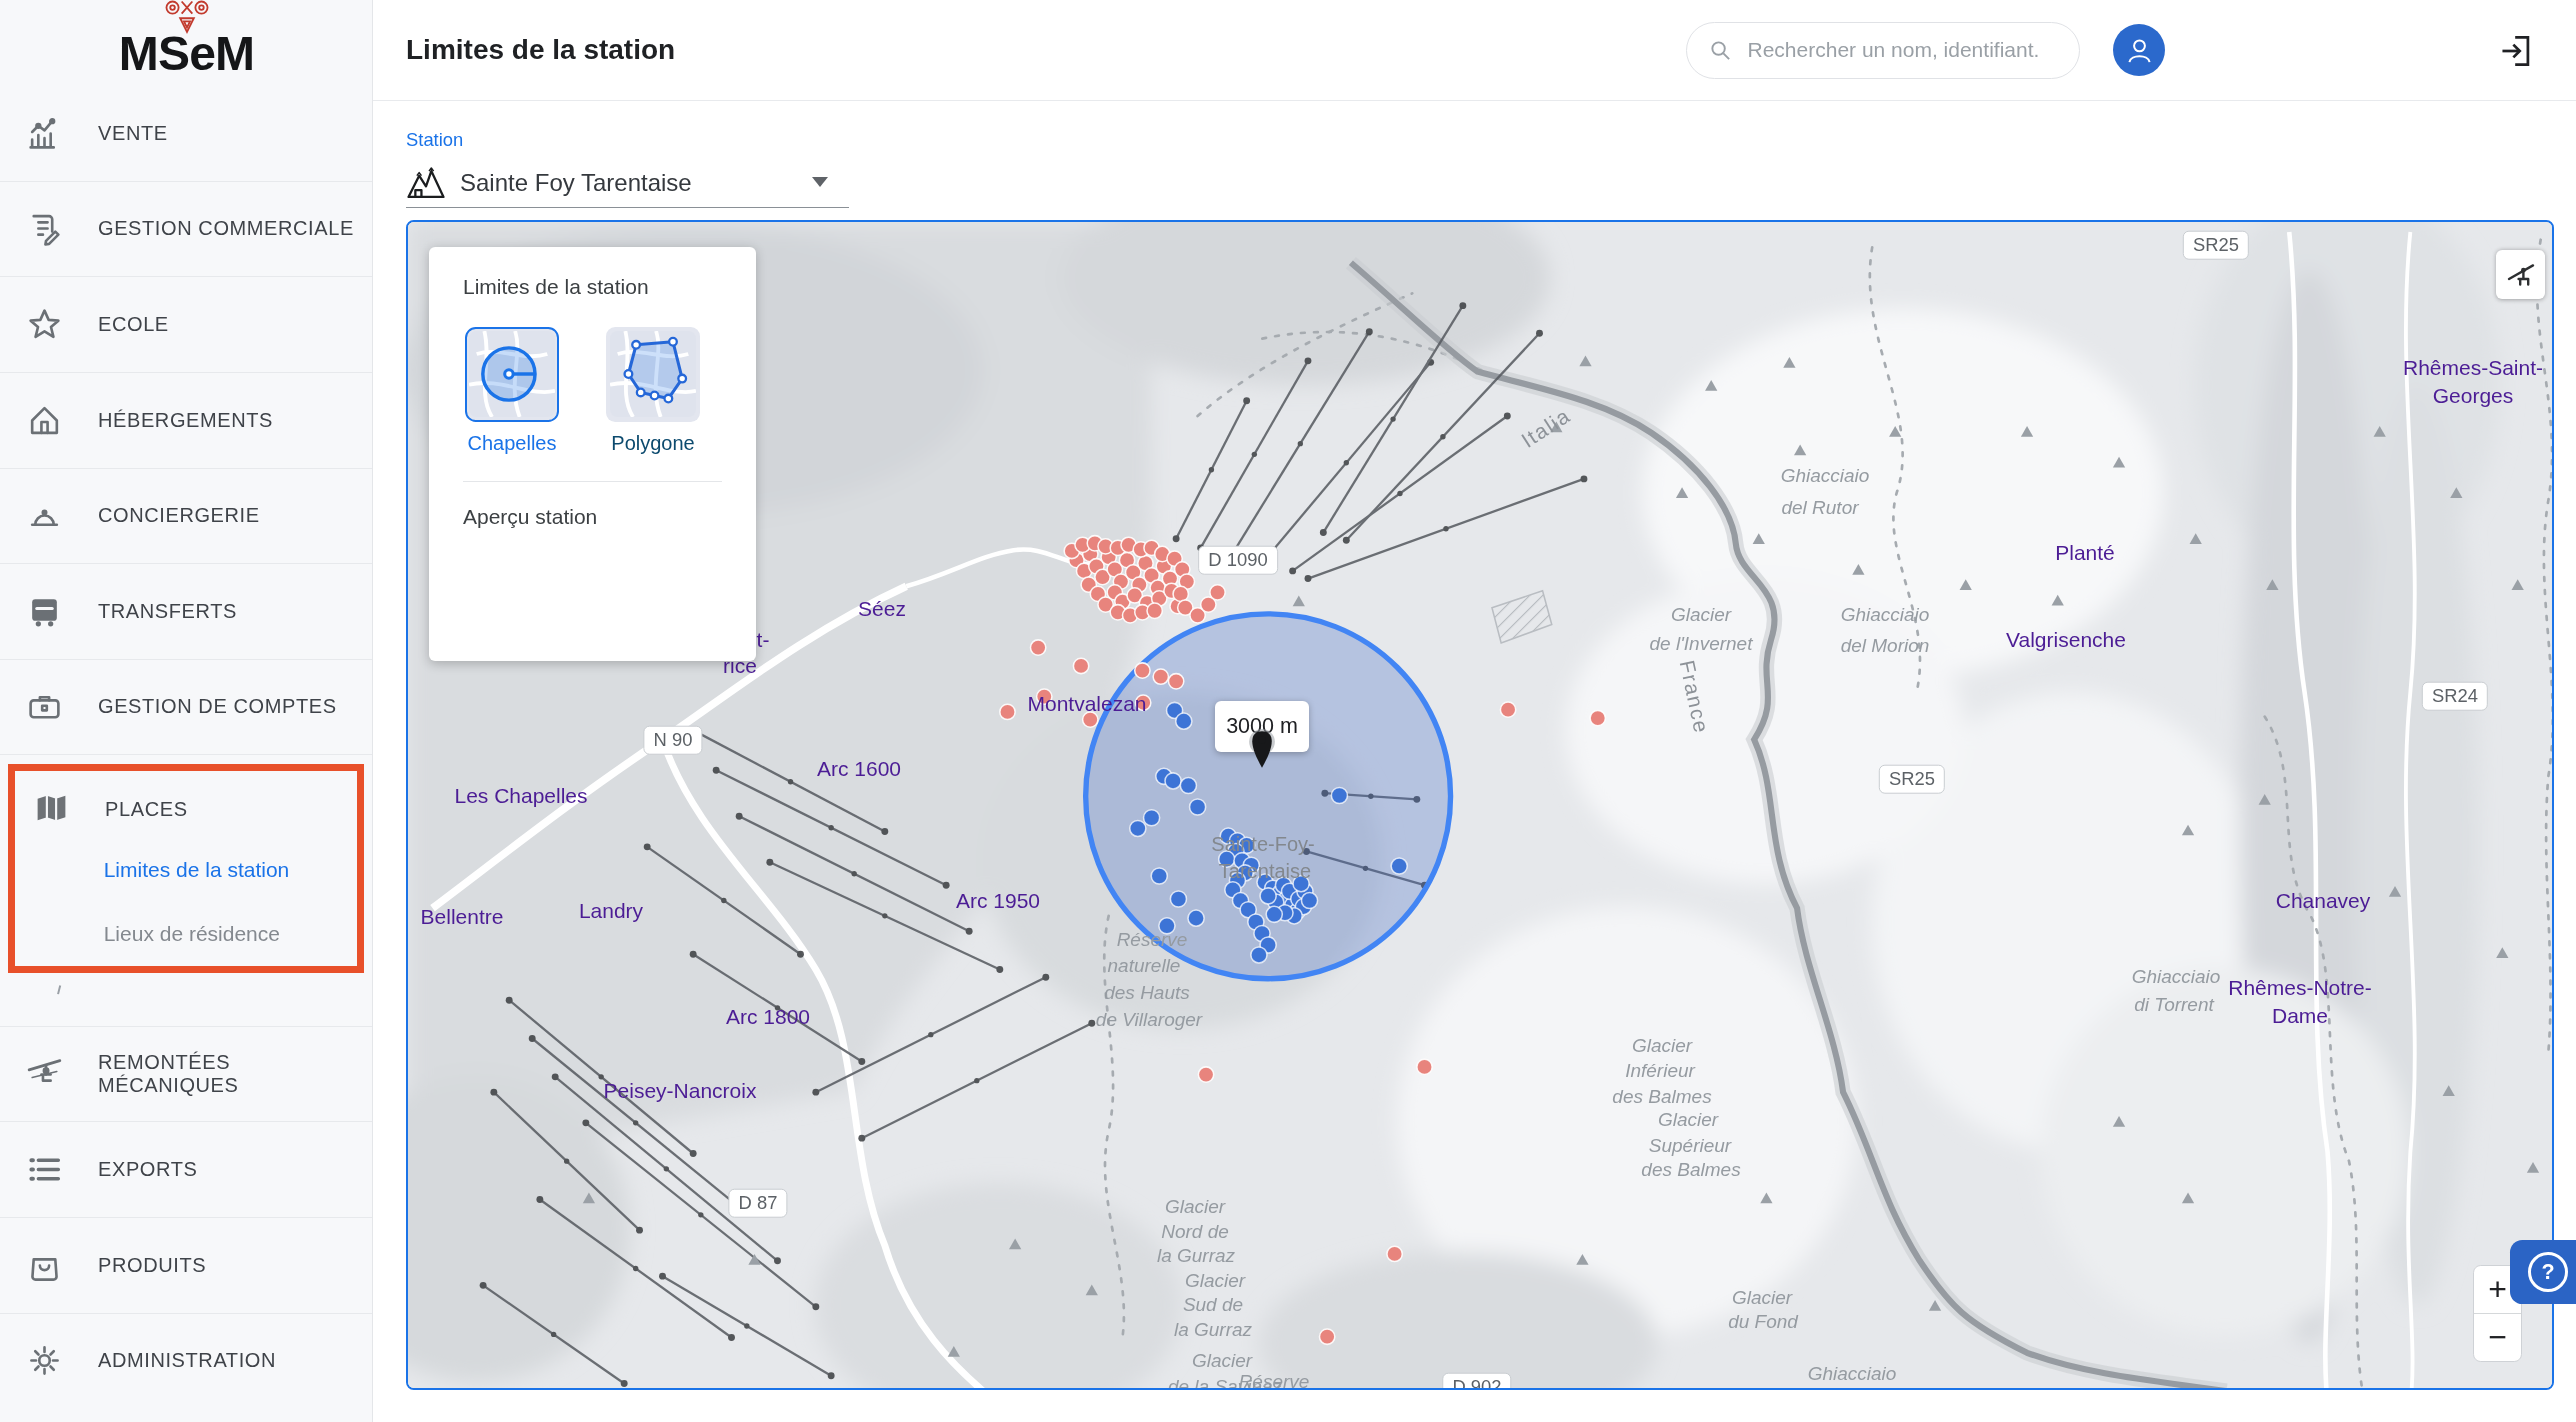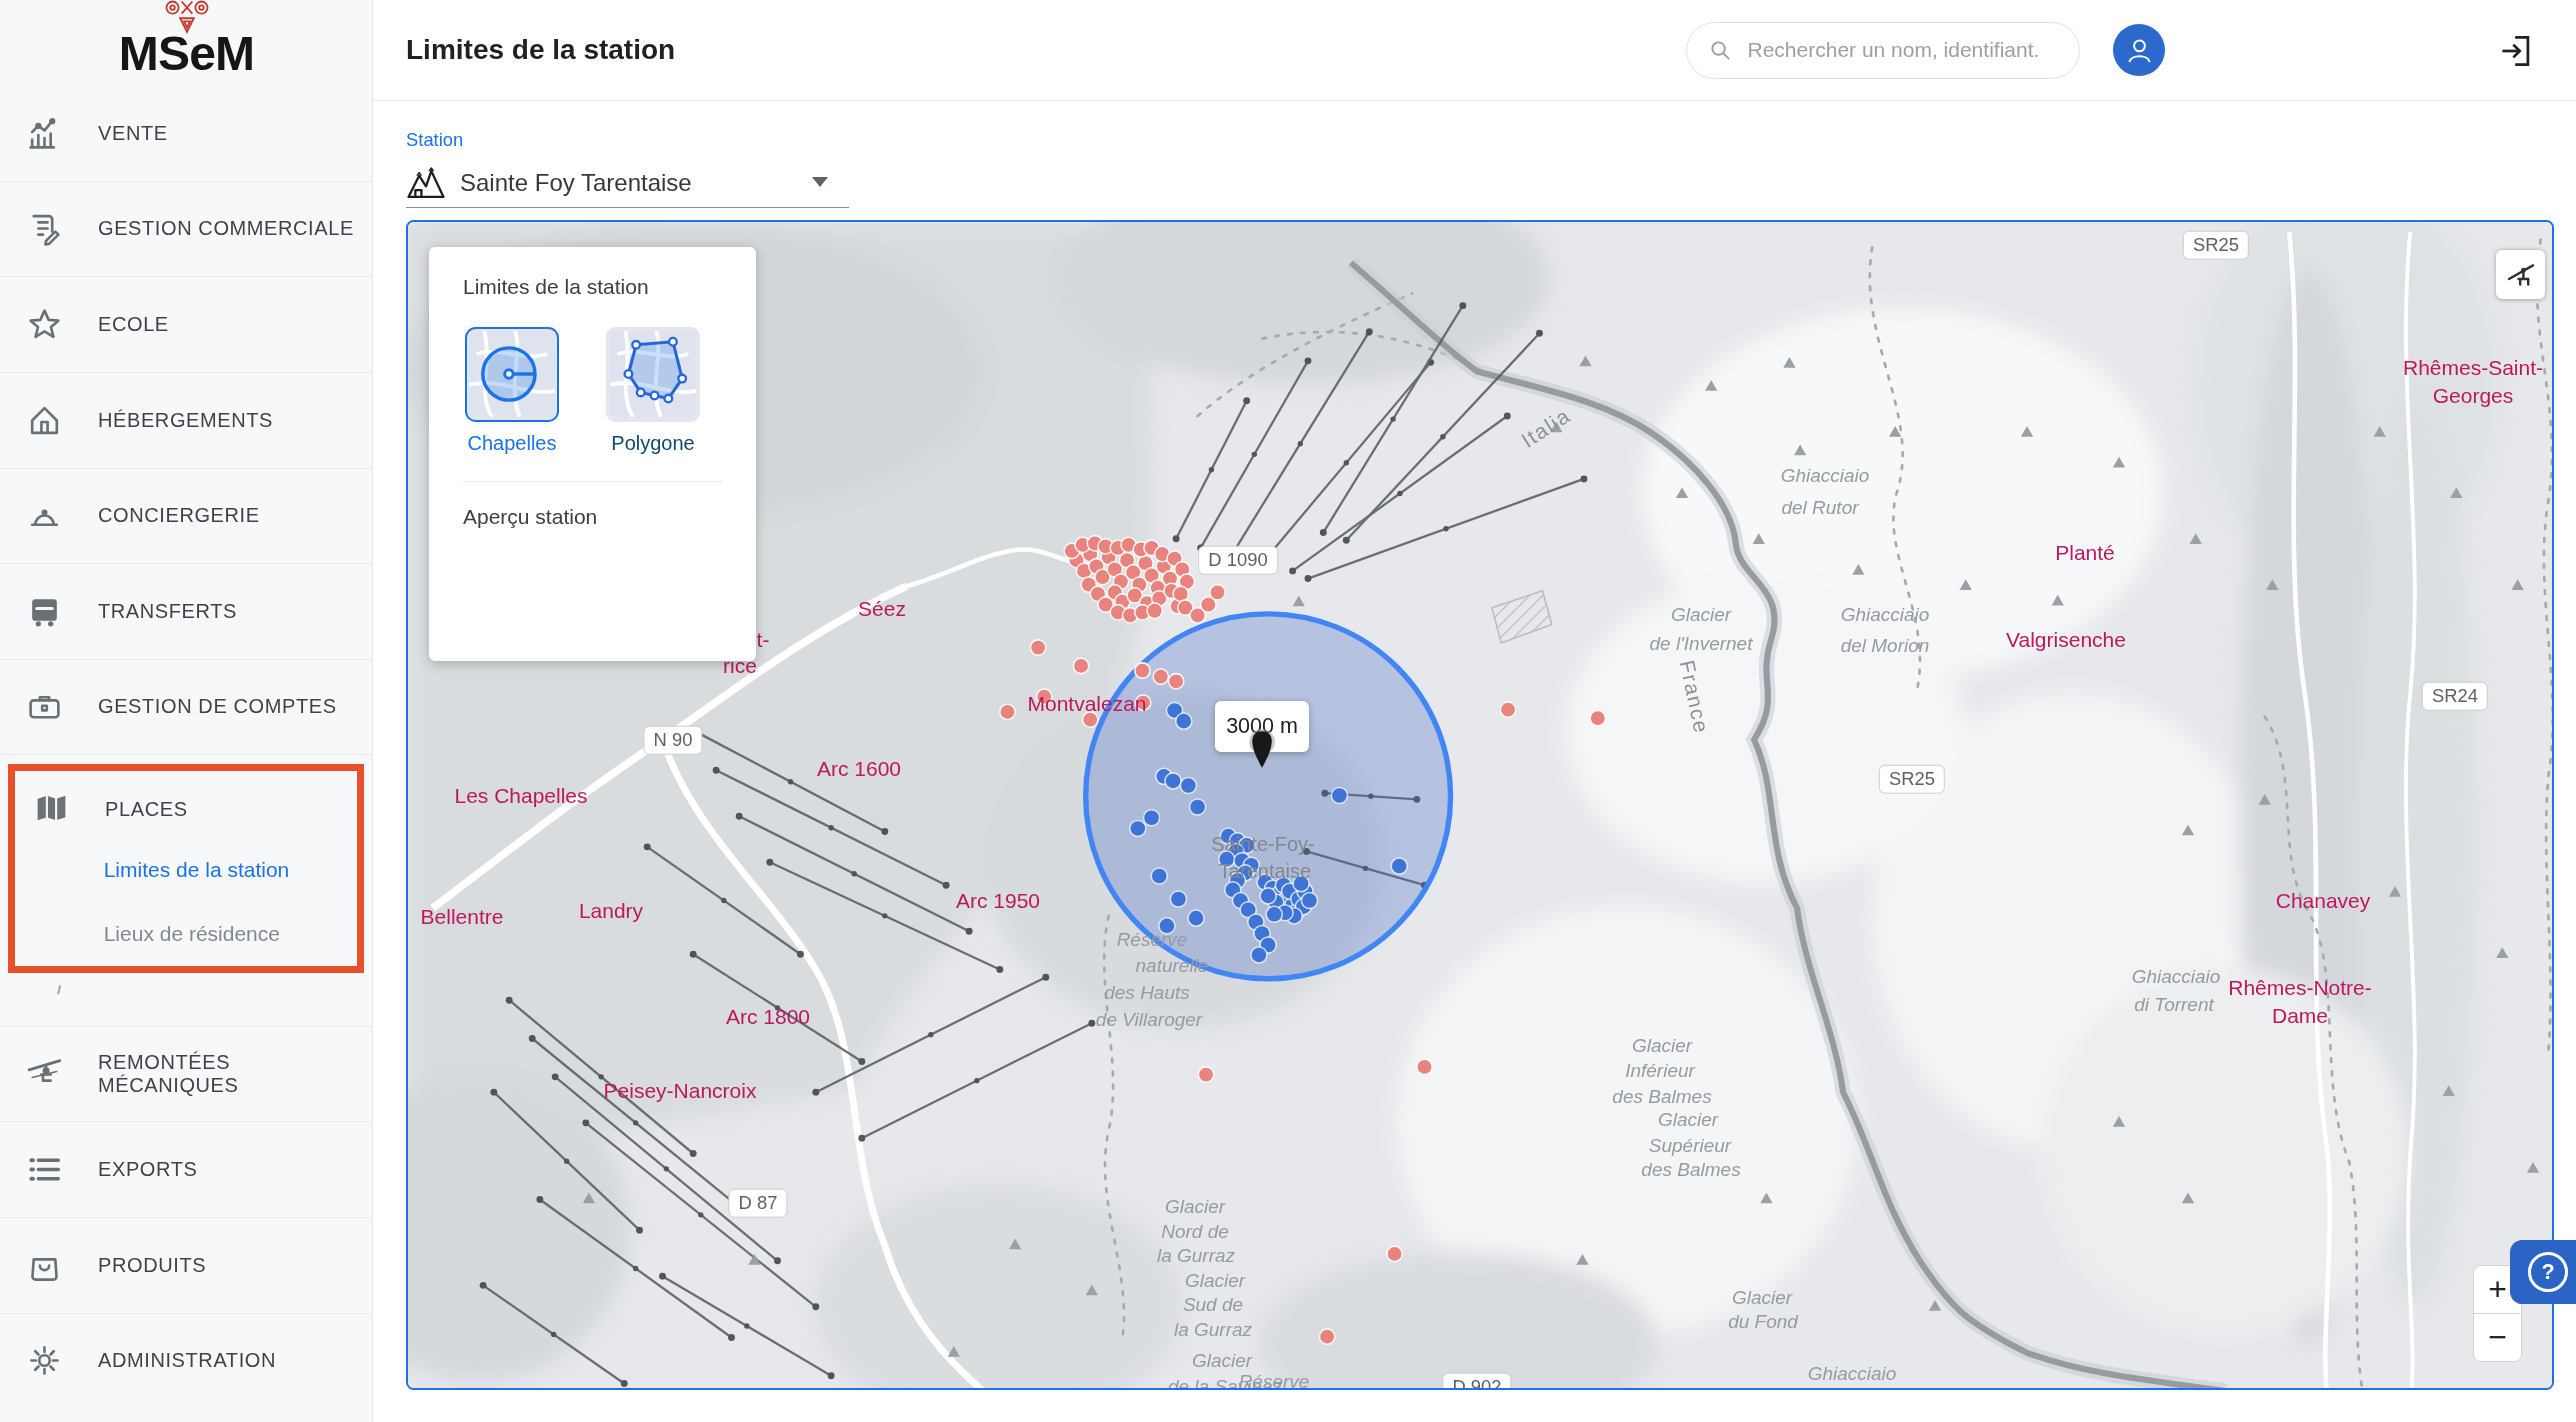--- a/index.html
+++ b/index.html
@@ -48,21 +48,21 @@
                   border-bottom:1.5px solid #8a9096;cursor:pointer;}
   #station-value{font-size:24px;color:#35393e;margin-left:14px;}
   #station-caret{position:absolute;right:21.5px;top:18.4px;width:0;height:0;
                  border-left:8.4px solid transparent;border-right:8.4px solid transparent;border-top:10.7px solid #5f6368;}
 
   
   #map{position:absolute;left:406px;top:220px;width:2148px;height:1170px;box-sizing:border-box;
        border:2.3px solid #1a73e8;border-radius:7.7px;background:#e7e9ec;overflow:hidden;cursor:grab;}
   #map-svg{position:absolute;left:0;top:0;}
   .map-label{position:absolute;white-space:nowrap;pointer-events:none;}
-  .map-label.town{font-size:21px;color:#be185d;}
+  .map-label.town{font-size:21px;color:#4c1d95;}
   .map-label.faint{font-size:20px;color:#83888e;text-align:center;}
   .map-label.glacier{font-size:19px;color:#959ba1;font-style:italic;}
   .map-label.country{font-size:21px;color:#8d9298;letter-spacing:1.5px;}
   .shield{position:absolute;background:#fff;border:1.5px solid #c9cdd1;border-radius:6.1px;
           padding:2.3px 9.2px;font-size:18.4px;color:#5c6166;pointer-events:none;}
   #tooltip{position:absolute;left:807px;top:479px;width:94px;height:51px;background:#fff;border-radius:6.1px;
            box-shadow:0 1.5px 6.1px rgba(0,0,0,.25);display:flex;align-items:center;justify-content:center;
            font-size:21.5px;color:#202124;}
   #pin{position:absolute;left:832px;top:506px;}
 
@@ -619,21 +619,21 @@
         <div class="map-label country" style="left: 1286px; top: 475px; transform: translate(-50%, -50%) rotate(78deg);">France</div>
         <div class="map-label glacier" style="left: 1417px; top: 254px; transform: translate(-50%, -50%);">Ghiacciaio</div>
         <div class="map-label glacier" style="left: 1412px; top: 286px; transform: translate(-50%, -50%);">del Rutor</div>
         <div class="map-label glacier" style="left: 1293px; top: 393px; transform: translate(-50%, -50%);">Glacier</div>
         <div class="map-label glacier" style="left: 1293px; top: 422px; transform: translate(-50%, -50%);">de l'Invernet</div>
         <div class="map-label glacier" style="left: 1477px; top: 393px; transform: translate(-50%, -50%);">Ghiacciaio</div>
         <div class="map-label glacier" style="left: 1477px; top: 424px; transform: translate(-50%, -50%);">del Morion</div>
         <div class="map-label glacier" style="left: 1768px; top: 755px; transform: translate(-50%, -50%);">Ghiacciaio</div>
         <div class="map-label glacier" style="left: 1766px; top: 783px; transform: translate(-50%, -50%);">di Torrent</div>
         <div class="map-label glacier" style="left: 744px; top: 718px; transform: translate(-50%, -50%);">Réserve</div>
-        <div class="map-label glacier" style="left: 764px; top: 744px; transform: translate(-50%, -50%);">naturelle</div>
+        <div class="map-label glacier" style="left: 736px; top: 744px; transform: translate(-50%, -50%);">naturelle</div>
         <div class="map-label glacier" style="left: 739px; top: 771px; transform: translate(-50%, -50%);">des Hauts</div>
         <div class="map-label glacier" style="left: 741px; top: 798px; transform: translate(-50%, -50%);">de Villaroger</div>
         <div class="map-label glacier" style="left: 787px; top: 985px; transform: translate(-50%, -50%);">Glacier</div>
         <div class="map-label glacier" style="left: 787px; top: 1010px; transform: translate(-50%, -50%);">Nord de</div>
         <div class="map-label glacier" style="left: 788px; top: 1034px; transform: translate(-50%, -50%);">la Gurraz</div>
         <div class="map-label glacier" style="left: 807px; top: 1059px; transform: translate(-50%, -50%);">Glacier</div>
         <div class="map-label glacier" style="left: 805px; top: 1083px; transform: translate(-50%, -50%);">Sud de</div>
         <div class="map-label glacier" style="left: 805px; top: 1108px; transform: translate(-50%, -50%);">la Gurraz</div>
         <div class="map-label glacier" style="left: 814px; top: 1139px; transform: translate(-50%, -50%);">Glacier</div>
         <div class="map-label glacier" style="left: 817px; top: 1165px; transform: translate(-50%, -50%);">de la Savinaz</div>

